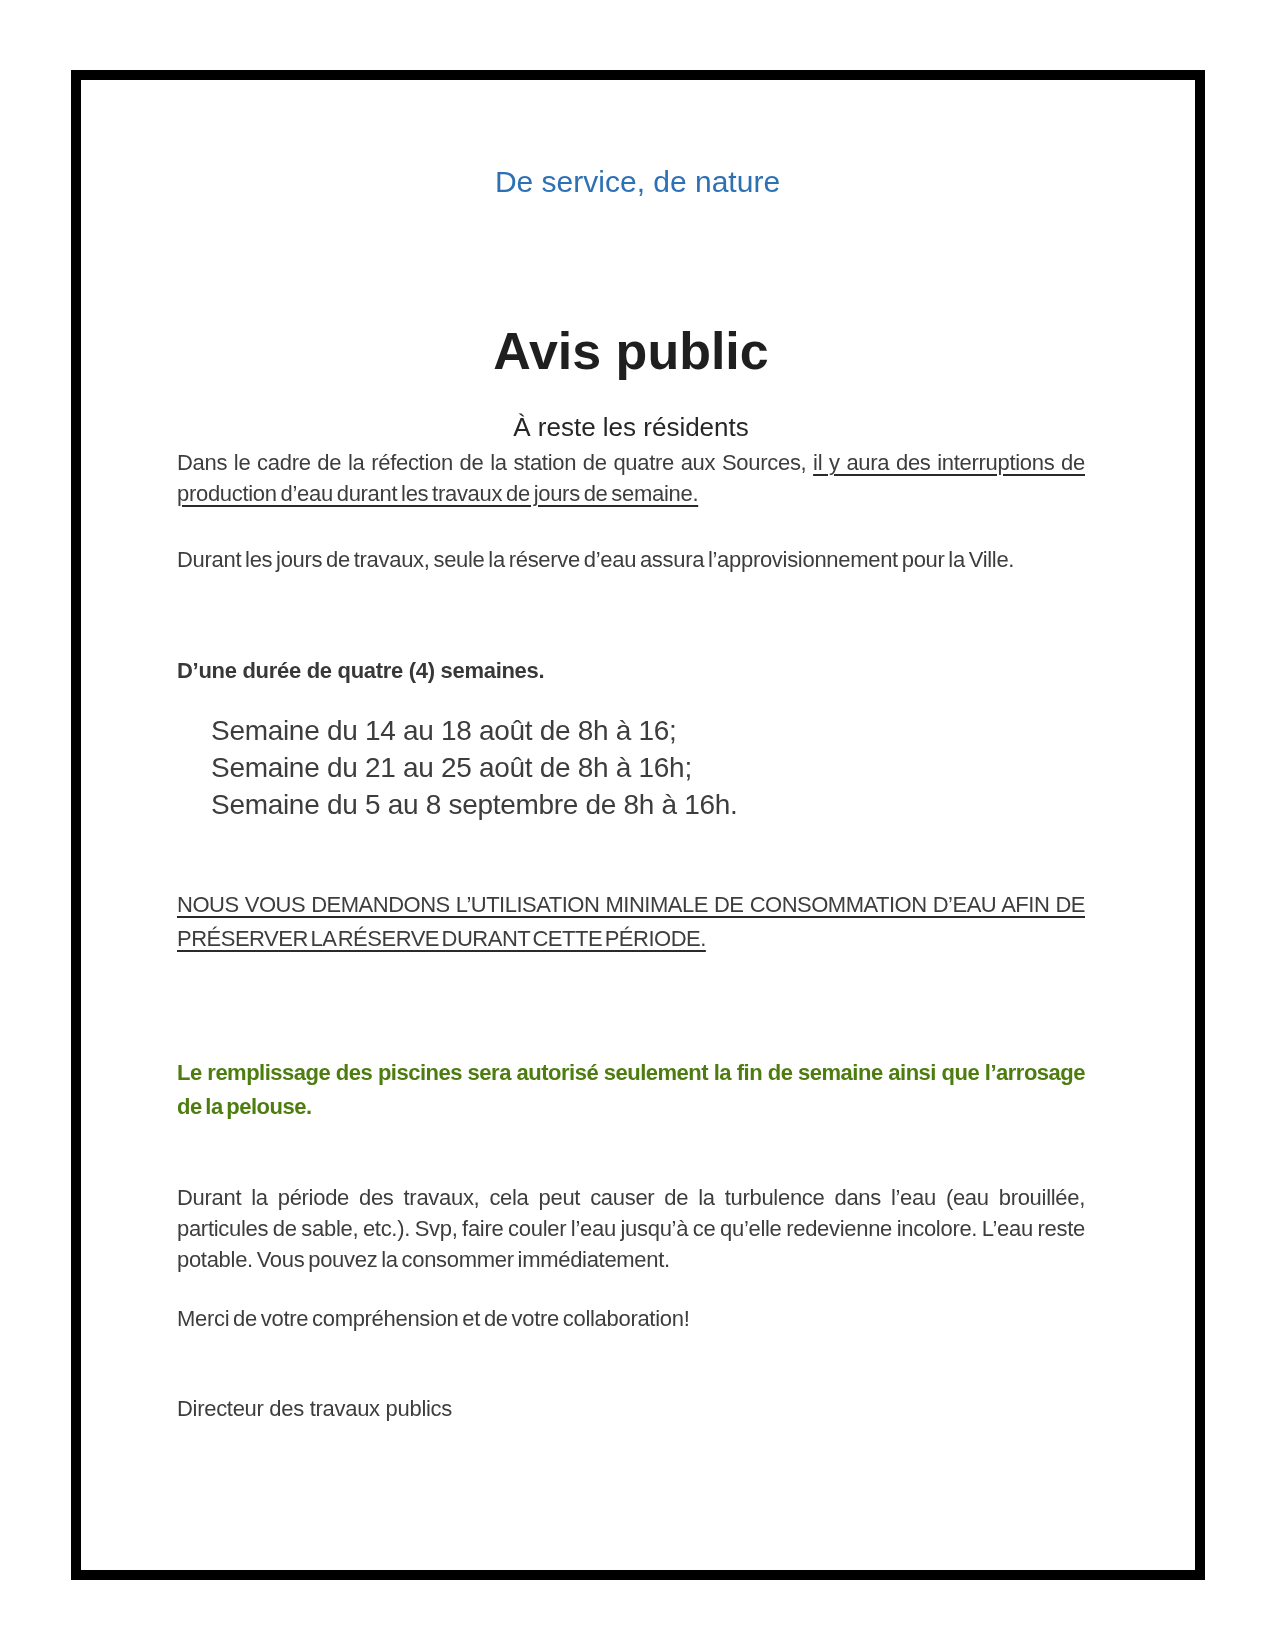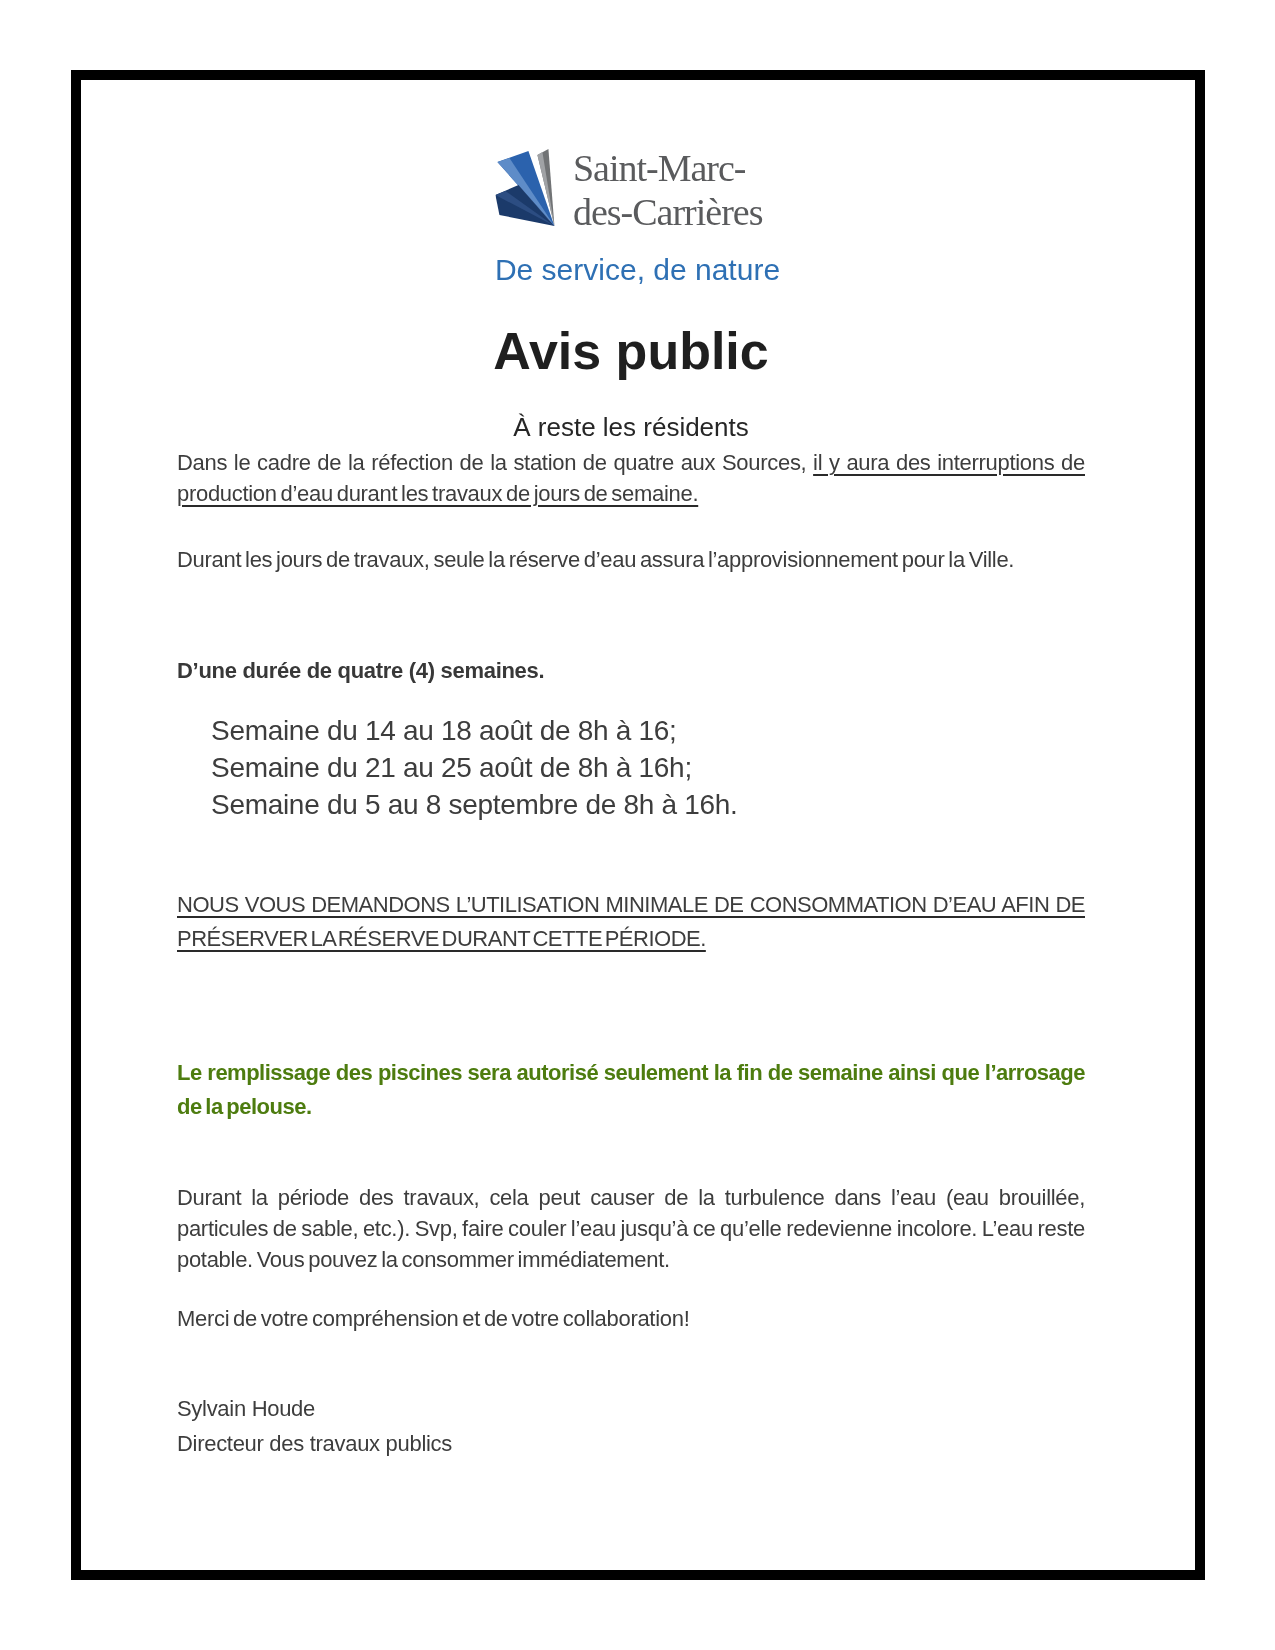--- a/index.html
+++ b/index.html
@@ -60,34 +60,20 @@
     text-underline-offset:4px;
     text-decoration-color:#2a2a2a;
   }
 </style>
 </head>
 <body>
 
 <div class="frame"></div>
 
 <div class="logo-block">
-  <div class="logo-row">
-    <svg class="logo-icon" viewBox="0 0 64 82" aria-hidden="true">
-      <polygon points="42,7 53,1 59,78" fill="#717375"></polygon>
-      <polygon points="42,7 47,4 59,78" fill="#a0a2a5"></polygon>
-      <polygon points="2,14 33,3 59,78" fill="#2b62ad"></polygon>
-      <polygon points="2,14 14,10 59,78" fill="#5e8cc8"></polygon>
-      <polygon points="0,47 23,37 59,78 4,67" fill="#1b3a6a"></polygon>
-      <polygon points="0,47 10,43 59,78" fill="#2c4d82"></polygon>
-    </svg>
-    <div class="logo-name">
-      <div>Saint-Marc-</div>
-      <div>des-Carrières</div>
-    </div>
-  </div>
   <div class="logo-tagline">De service, de nature</div>
 </div>
 
 <div class="content">
 
   <div class="block title">Avis public</div>
 
   <div class="block subtitle">À reste les résidents</div>
 
   <div class="block para p1"><span>Dans le cadre de la réfection de la station de quatre aux Sources, </span><span class="u">il y aura des interrup­tions de production d’eau durant les travaux de jours de semaine.</span></div>
@@ -104,17 +90,16 @@
 
   <div class="block para caps u">NOUS VOUS DEMANDONS L’UTILISATION MINIMALE DE CONSOMMATION D’EAU AFIN DE PRÉSERVER LA RÉSERVE DURANT CETTE PÉRIODE.</div>
 
   <div class="block para pool">Le remplissage des piscines sera autorisé seulement la fin de semaine ainsi que l’arrosage de la pelouse.</div>
 
   <div class="block para durant">Durant la période des travaux, cela peut causer de la turbulence dans l’eau (eau brouillée, particules de sable, etc.). Svp, faire couler l’eau jusqu’à ce qu’elle redevienne incolore. L’eau reste potable. Vous pouvez la consommer immédiatement.</div>
 
   <div class="block para merci">Merci de votre compréhension et de votre collaboration!</div>
 
   <div class="block sig">
-    <div>Sylvain Houde</div>
     <div>Directeur des travaux publics</div>
   </div>
 
 </div>
 
 </body></html>

